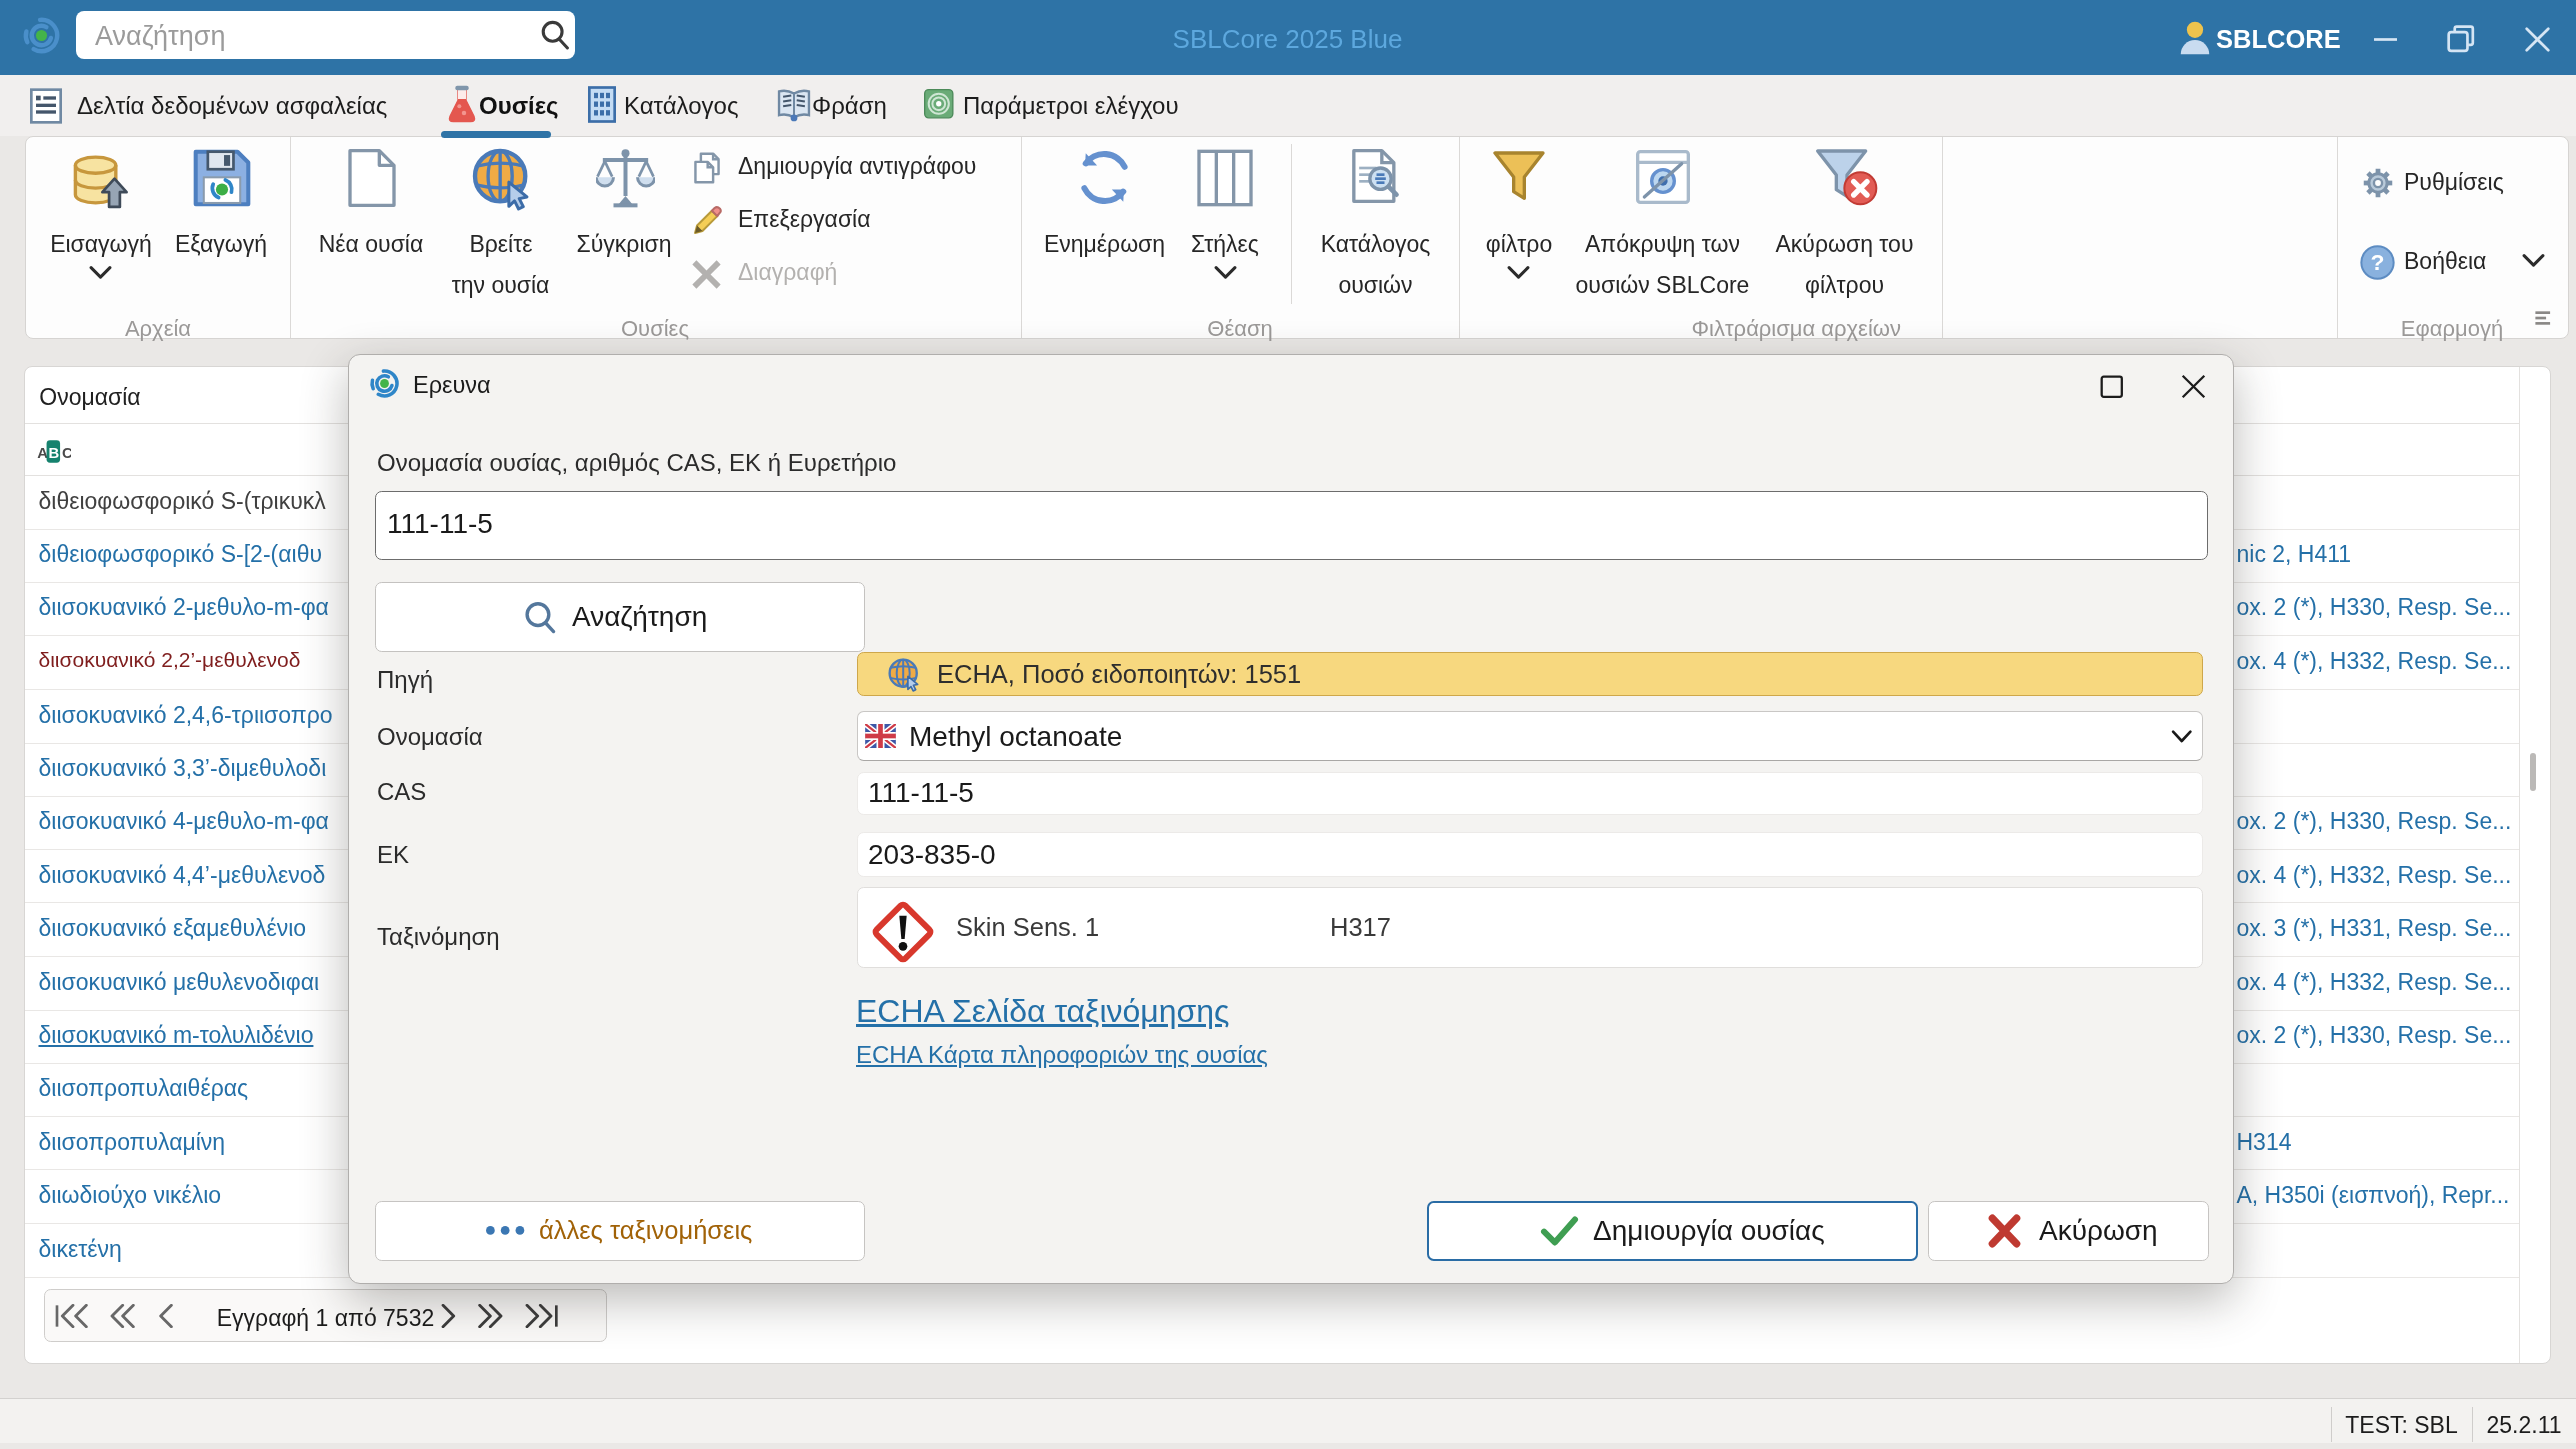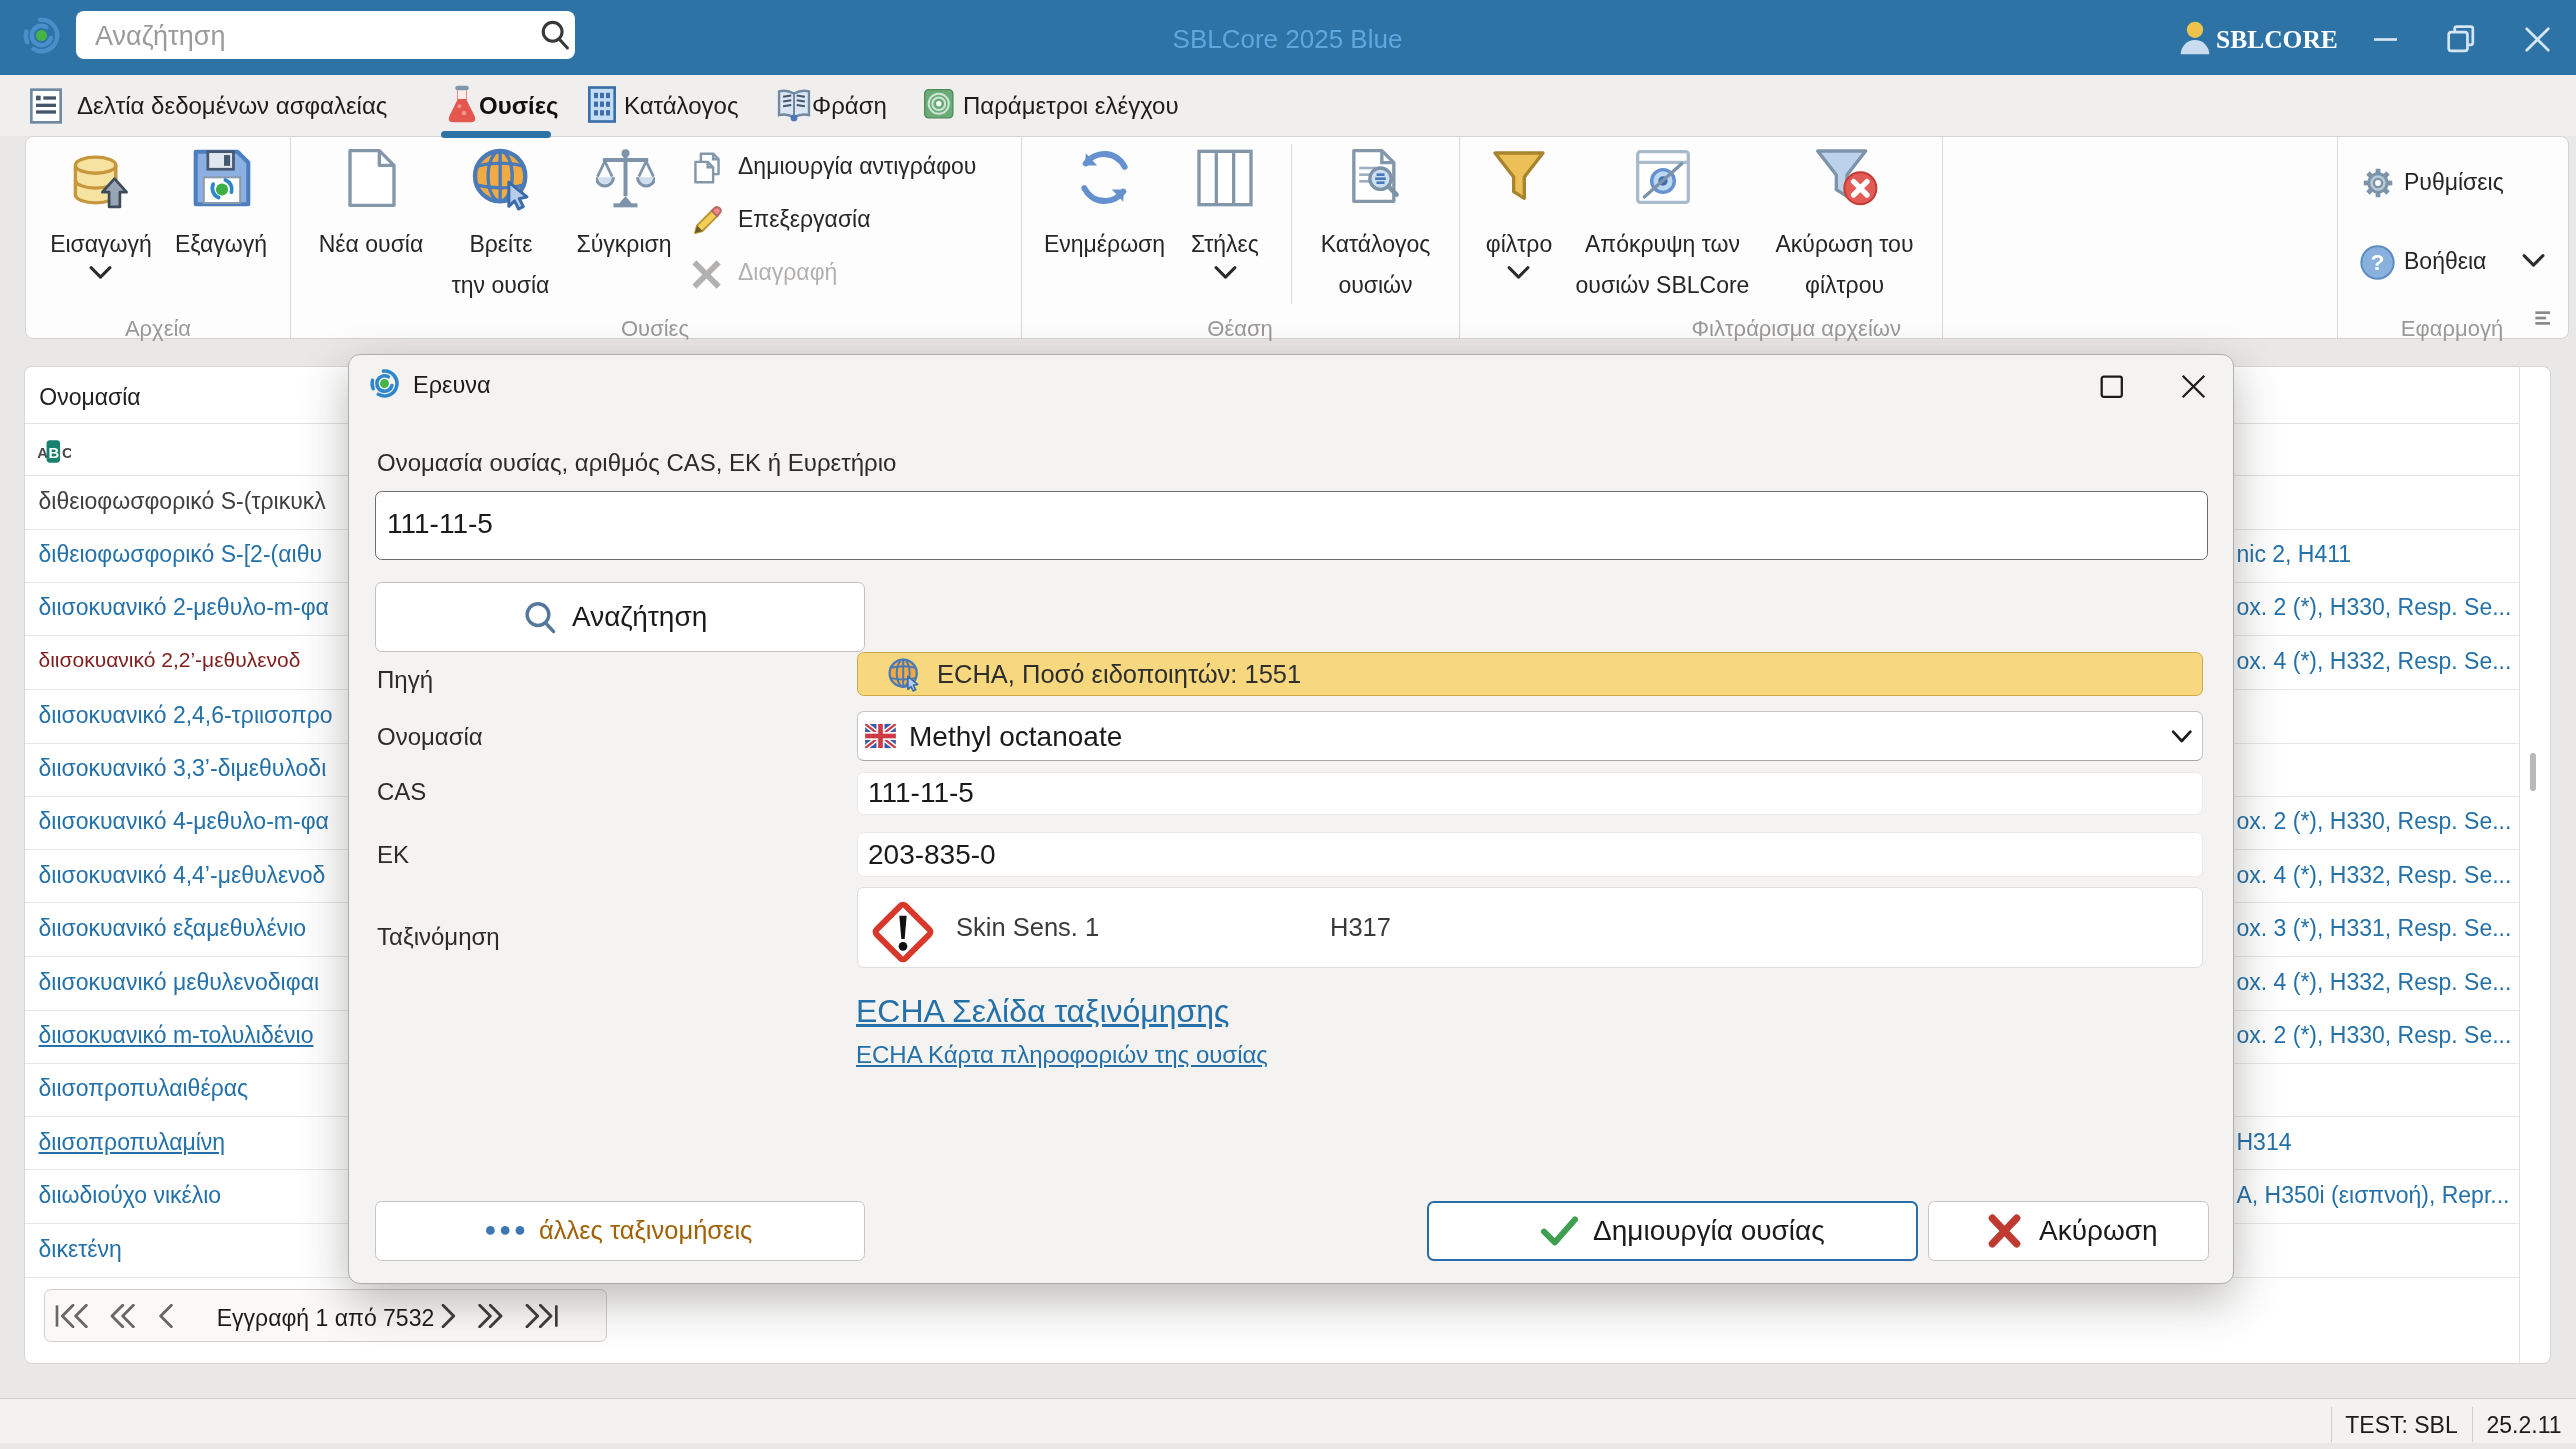--- a/index.html
+++ b/index.html
@@ -26,21 +26,21 @@
     <svg class="abs" style="left:537px;top:14.8px;" width="38" height="39" viewBox="0 0 56 58">
       <circle cx="23" cy="25" r="14" fill="none" stroke="#3a3a3a" stroke-width="4.6"></circle>
       <line x1="33" y1="36" x2="45" y2="49" stroke="#3a3a3a" stroke-width="4.6" stroke-linecap="round"></line>
     </svg>
     <div class="abs" style="left:1140px;top:24px;width:295px;text-align:center;font-size:26px;color:#5da8de;">SBLCore 2025 Blue</div>
 
     <svg class="abs" style="left:2178px;top:19px;" width="34" height="38" viewBox="0 0 50 56">
       <circle cx="25" cy="16" r="12" fill="#eec34d"></circle>
       <path d="M 4 52 A 21 21 0 0 1 46 52 Z" fill="#c9dcf0"></path>
     </svg>
-    <div class="abs" style="left:2216px;top:25px;font-size:25.5px;font-weight:bold;color:#ffffff;font-family:Liberation Serif, serif;">SBLCORE</div>
+    <div class="abs" style="left:2216px;top:25px;font-size:25.5px;font-weight:bold;color:#ffffff;">SBLCORE</div>
 
     <svg class="abs" style="left:2372px;top:25.5px;" width="27" height="27" viewBox="0 0 40 40">
       <line x1="3" y1="20" x2="37" y2="20" stroke="#d5e5f4" stroke-width="4"></line>
     </svg>
     <svg class="abs" style="left:2446px;top:24px;" width="29.5" height="29.5" viewBox="0 0 44 44">
       <rect x="4" y="12" width="28" height="28" rx="4" fill="none" stroke="#d5e5f4" stroke-width="4"></rect>
       <path d="M 13 11 L 13 7 Q 13 4 16 4 L 37 4 Q 40 4 40 7 L 40 28 Q 40 31 37 31 L 33 31" fill="none" stroke="#d5e5f4" stroke-width="4"></path>
     </svg>
     <svg class="abs" style="left:2524px;top:25.5px;" width="27" height="27" viewBox="0 0 40 40">
       <line x1="4" y1="4" x2="36" y2="36" stroke="#d5e5f4" stroke-width="4" stroke-linecap="round"></line>
@@ -321,21 +321,21 @@
     <div class="abs" style="left:2212px;top:548px;font-size:23px;color:#2470a8;white-space:nowrap;">ox. 3 (*), H331, Resp. Se...</div>
     <div class="abs" style="left:0;top:589px;width:2494px;height:0.7px;background:#e9e7e5;"></div>
     <div class="abs" style="left:14px;top:602px;font-size:23px;color:#2470a8;white-space:nowrap;">διισοκυανικό μεθυλενοδιφαι</div>
     <div class="abs" style="left:2212px;top:602px;font-size:23px;color:#2470a8;white-space:nowrap;">ox. 4 (*), H332, Resp. Se...</div>
     <div class="abs" style="left:0;top:643px;width:2494px;height:0.7px;background:#e9e7e5;"></div>
     <div class="abs" style="left:14px;top:655px;font-size:23px;color:#2470a8;white-space:nowrap;text-decoration:underline;">διισοκυανικό m-τολυλιδένιο</div>
     <div class="abs" style="left:2212px;top:655px;font-size:23px;color:#2470a8;white-space:nowrap;">ox. 2 (*), H330, Resp. Se...</div>
     <div class="abs" style="left:0;top:696px;width:2494px;height:0.7px;background:#e9e7e5;"></div>
     <div class="abs" style="left:14px;top:708px;font-size:23px;color:#2470a8;white-space:nowrap;">διισοπροπυλαιθέρας</div>
     <div class="abs" style="left:0;top:749px;width:2494px;height:0.7px;background:#e9e7e5;"></div>
-    <div class="abs" style="left:14px;top:762px;font-size:23px;color:#2470a8;white-space:nowrap;text-decoration:underline;">διισοπροπυλαμίνη</div>
+    <div class="abs" style="left:14px;top:762px;font-size:23px;color:#2470a8;white-space:nowrap;">διισοπροπυλαμίνη</div>
     <div class="abs" style="left:2212px;top:762px;font-size:23px;color:#2470a8;white-space:nowrap;">H314</div>
     <div class="abs" style="left:0;top:802px;width:2494px;height:0.7px;background:#e9e7e5;"></div>
     <div class="abs" style="left:14px;top:815px;font-size:23px;color:#2470a8;white-space:nowrap;">διιωδιούχο νικέλιο</div>
     <div class="abs" style="left:2212px;top:815px;font-size:23px;color:#2470a8;white-space:nowrap;">Α, H350i (εισπνοή), Repr...</div>
     <div class="abs" style="left:0;top:856px;width:2494px;height:0.7px;background:#e9e7e5;"></div>
     <div class="abs" style="left:14px;top:869px;font-size:23px;color:#2470a8;white-space:nowrap;">δικετένη</div>
     <div class="abs" style="left:0;top:910px;width:2494px;height:0.7px;background:#e9e7e5;"></div>
 
     <div class="abs" style="left:2494px;top:0;width:0.7px;height:998px;background:#e3e1df;"></div>
     <div class="abs" style="left:2505px;top:386px;width:6.7px;height:38px;background:#bbb9b7;border-radius:3.4px;"></div>

